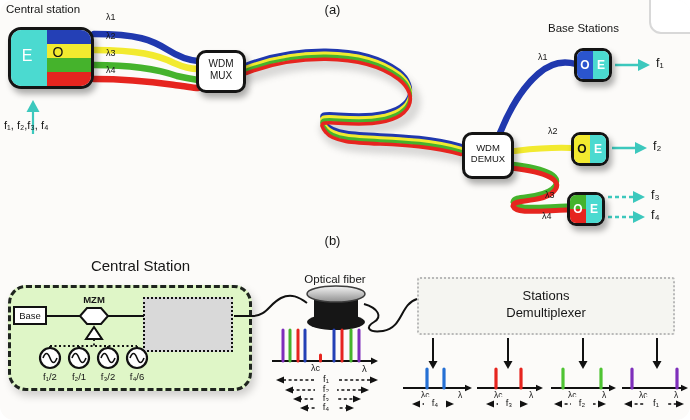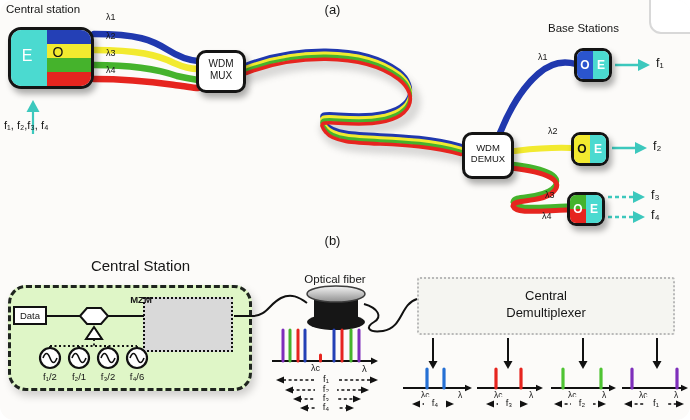--- a/index.html
+++ b/index.html
@@ -252,33 +252,33 @@
 
   <div class="txt b" style="left:656px;top:56px;font-size:12.5px;">f₁</div>
   <div class="txt b" style="left:653px;top:139px;font-size:12.5px;">f₂</div>
   <div class="txt b" style="left:651px;top:188px;font-size:12.5px;">f₃</div>
   <div class="txt b" style="left:651px;top:208px;font-size:12.5px;">f₄</div>
 
   <div class="txt ctr b" style="left:305px;top:233px;width:55px;font-size:13px;">(b)</div>
   <div class="txt ctr" style="left:58px;top:257px;width:165px;font-size:15px;">Central Station</div>
 
   <div class="panelbox" style="left:13px;top:306px;width:34px;height:19px;background:#fff;border:2px solid #111;"></div>
-  <div class="txt ctr" style="left:13px;top:310px;width:34px;font-size:9.5px;">Data</div>
-  <div class="txt ctr" style="left:78px;top:294px;width:32px;font-size:9.5px;font-weight:600;margin-left:47px;">MZM</div>
+  <div class="txt ctr" style="left:13px;top:310px;width:34px;font-size:9.5px;">Base</div>
+  <div class="txt ctr" style="left:78px;top:294px;width:32px;font-size:9.5px;font-weight:600;">MZM</div>
 
 
   <div class="txt ctr b" style="left:34px;top:371px;width:32px;font-size:9.5px;">f₁/2</div>
   <div class="txt ctr b" style="left:63px;top:371px;width:32px;font-size:9.5px;">f₂/1</div>
   <div class="txt ctr b" style="left:92px;top:371px;width:32px;font-size:9.5px;">f₃/2</div>
   <div class="txt ctr b" style="left:121px;top:371px;width:32px;font-size:9.5px;">f₄/6</div>
 
   <div class="txt ctr" style="left:291px;top:273px;width:88px;font-size:11.5px;">Optical fiber</div>
 
   <div class="txt ctr" style="left:418px;top:288px;width:256px;font-size:13px;line-height:1.3;">
-    <span>Central</span><br>
+    <span>Stations</span><br>
     <span>Demultiplexer</span>
   </div>
 
   <div class="txt b" style="left:311px;top:363px;font-size:9px;">λc</div>
   <div class="txt" style="left:362px;top:363px;font-size:9.5px;">λ</div>
   <div class="txt ctr b lbl-bg" style="left:315px;top:373px;width:18px;font-size:9.5px;">f₁</div>
   <div class="txt ctr b lbl-bg" style="left:315px;top:383px;width:18px;font-size:9.5px;">f₂</div>
   <div class="txt ctr b lbl-bg" style="left:315px;top:392px;width:18px;font-size:9.5px;">f₃</div>
   <div class="txt ctr b lbl-bg" style="left:315px;top:401px;width:18px;font-size:9.5px;">f₄</div>
 

